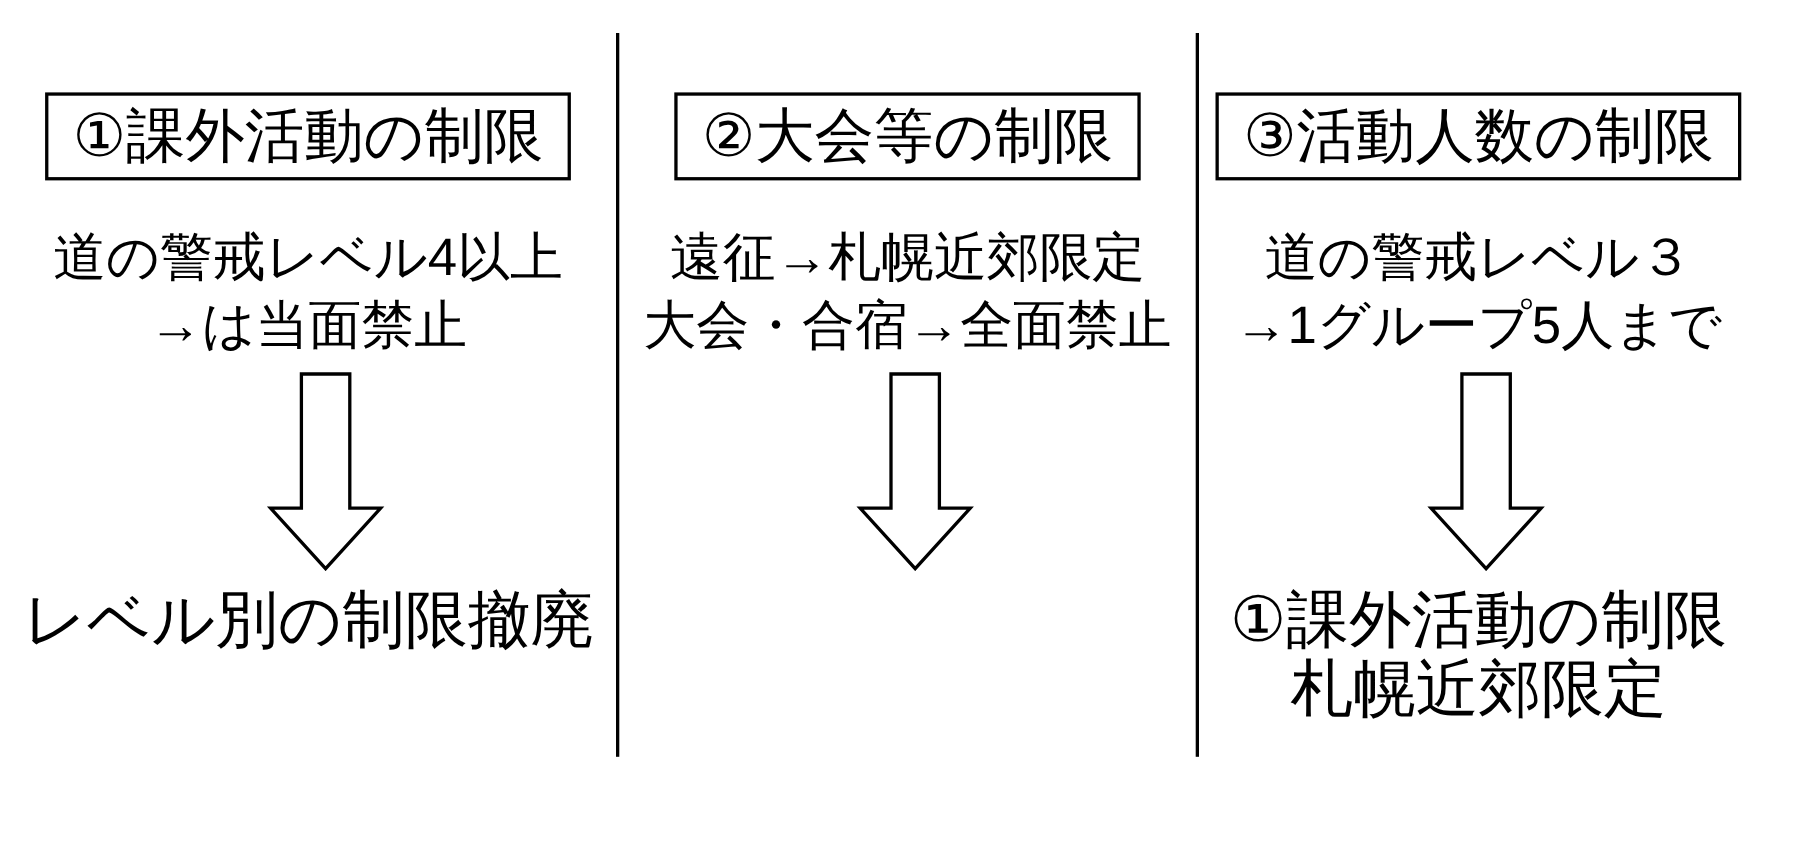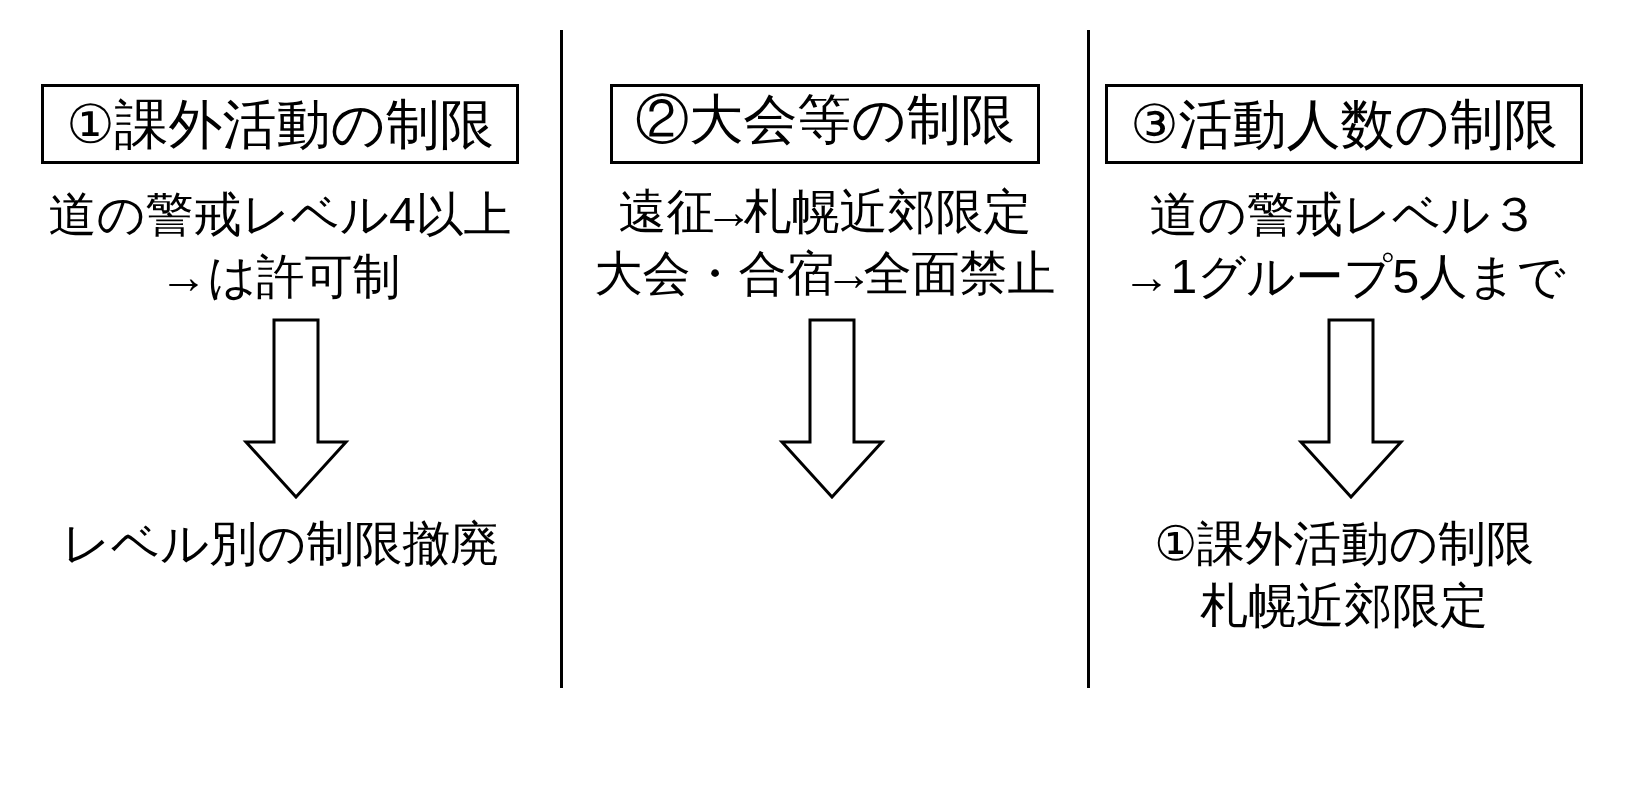--- a/index.html
+++ b/index.html
@@ -20,50 +20,50 @@
     position:absolute;top:30px;width:3px;height:658px;
     background:var(--ink);
   }
   .divider.d1{left:560px;}
   .divider.d2{left:1087px;}
   .col{
     position:absolute;top:0;height:788px;
     display:flex;flex-direction:column;align-items:center;
   }
   .col.c1{left:0;width:560px;}
-  .col.c2{left:563px;width:524px;font-family:Liberation Mono, monospace;}
+  .col.c2{left:563px;width:524px;}
   .col.c3{left:1090px;width:508px;}
   .title-box{
     margin-top:84px;
     border:3px solid var(--ink);
     padding:2px 22px;
     font-size:54px;
     line-height:70px;
     white-space:nowrap;
     background:var(--bg);
   }
   .condition{
-    margin-top:20px;
+    margin-top:40px;
     font-size:48px;
     line-height:62px;
     text-align:center;
     white-space:nowrap;
   }
   .arrow-wrap{
     margin-top:10px;
     width:110px;height:181px;
     flex:0 0 auto;
   }
   .c1 .arrow-wrap{transform:translateX(16px);}
   .c2 .arrow-wrap{transform:translateX(7px);}
   .c3 .arrow-wrap{transform:translateX(7px);}
   .arrow-wrap svg{display:block;width:110px;height:181px;}
   .result{
     margin-top:14px;
-    font-size:48px;
+    font-size:57px;
     line-height:62px;
     text-align:center;
     white-space:nowrap;
   }
   .seg-default{color:var(--ink);}
   .seg-blue{color:var(--hl-blue);}
   .seg-red{color:var(--hl-red);}
 </style>
 </head>
 <body>
@@ -72,21 +72,21 @@
 
   <div class="divider d1"></div>
   <div class="divider d2"></div>
 
   <div class="col c1">
     <div class="title-box">
       <span>①課外活動の制限</span>
     </div>
     <div class="condition">
       <div>道の警戒レベル4以上</div>
-      <div>→は許可制</div>
+      <div>→は当面禁止</div>
     </div>
     <div class="arrow-wrap">
       <svg viewBox="0 0 110 181" xmlns="http://www.w3.org/2000/svg">
         <path d="M33 2 L77 2 L77 124 L105 124 L55 179 L5 124 L33 124 Z" fill="#FFFFFF" stroke="#000000" stroke-width="3" stroke-linejoin="miter"></path>
       </svg>
     </div>
     <div class="result">
       <div><span class="seg-default">レベル別の制限撤廃</span></div>
     </div>
   </div>

